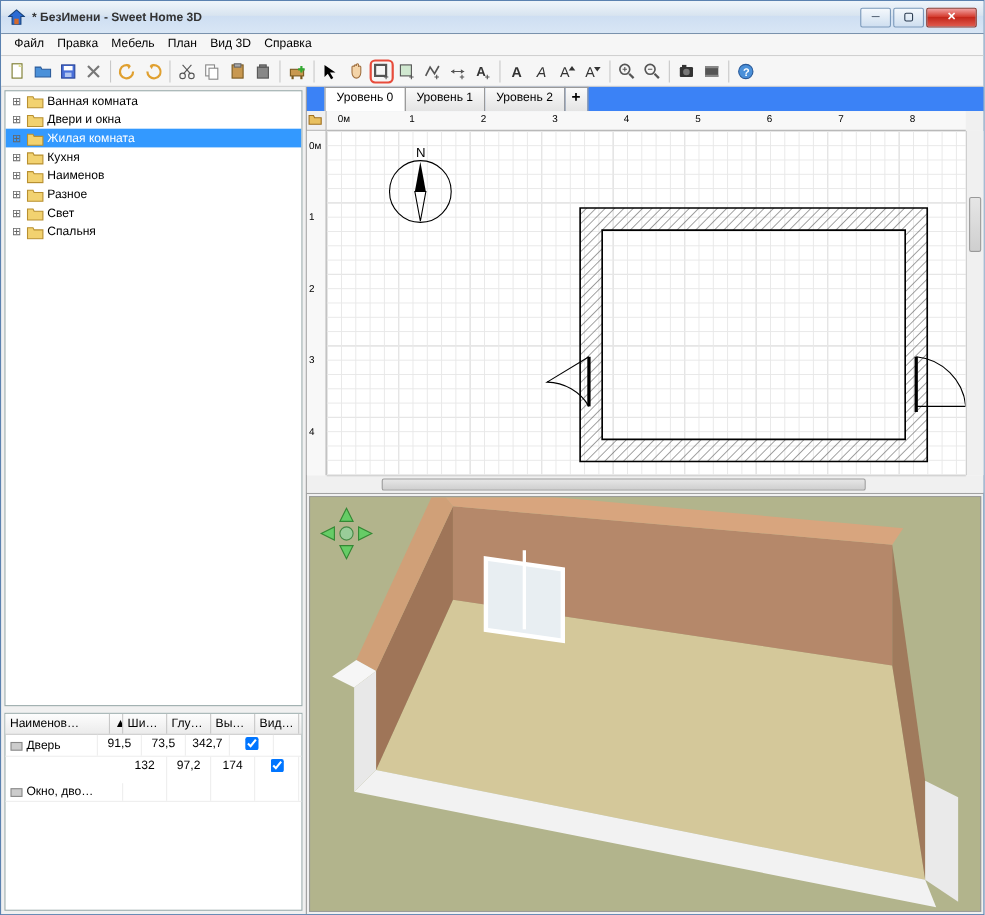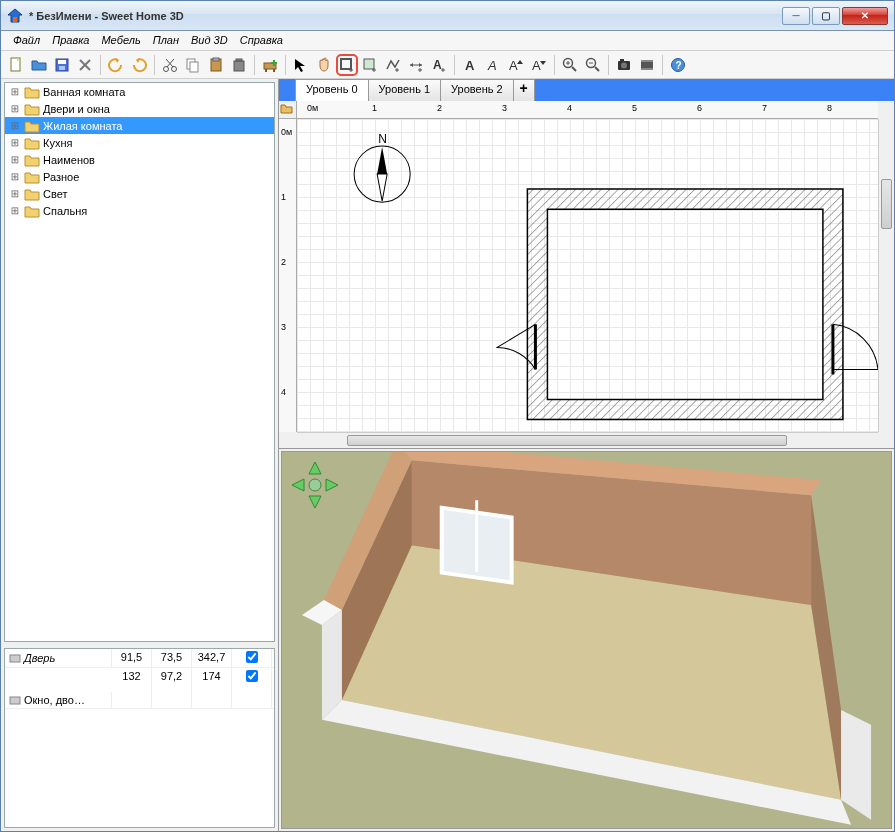--- a/index.html
+++ b/index.html
@@ -7,21 +7,21 @@
 
 .window { width: 895px; height: 832px; border: 1px solid #5a81b0; position: relative; background: #f0f0f0; }
 
 .titlebar { height: 30px; background: linear-gradient(#eff5fb,#d8e4f0 45%,#cedef2 46%,#d8e6f5); display: flex; align-items: center; padding: 0 6px; border-bottom: 1px solid #7a92ad; font-weight: bold; }
 .app-icon { width: 16px; height: 16px; margin-right: 6px; }
 .title-text { flex: 1; color: #333; }
 .win-btns { display: flex; gap: 2px; }
 .win-btn { width: 28px; height: 18px; border: 1px solid #7c9abb; border-radius: 2px; background: linear-gradient(#f4f8fc,#cfdff0); font-size: 10px; text-align: center; line-height: 16px; color: #2a3b50; }
 .win-btn.close { width: 46px; background: linear-gradient(#f1a0a0,#d43c2f 45%,#c22418 46%,#e05b4f); color: #fff; border-color: #8a372d; }
 
-.menubar { height: 20px; background: #f6f6f6; border-bottom: 1px solid #d0d0d0; display: flex; padding: 0 6px; font-style: italic; }
+.menubar { height: 20px; background: #f6f6f6; border-bottom: 1px solid #d0d0d0; display: flex; padding: 0 6px; }
 .menu-item { padding: 3px 6px; cursor: default; }
 
 .toolbar { height: 28px; background: #f6f6f6; border-bottom: 1px solid #d0d0d0; display: flex; align-items: center; padding: 0 4px; gap: 1px; }
 .tb-sep { width: 1px; height: 20px; background: #c8c8c8; margin: 0 3px; }
 .tb-btn { width: 22px; height: 22px; display: flex; align-items: center; justify-content: center; border-radius: 2px; }
 .tb-btn.highlighted { border: 2px solid #e74c3c; border-radius: 5px; }
 .tb-btn svg { width: 16px; height: 16px; }
 
 .workspace { display: flex; height: calc(100% - 78px); }
 .left-col { width: 278px; display: flex; flex-direction: column; border-right: 1px solid #999; }
@@ -342,23 +342,31 @@
           <div class="cat-item">
             <span class="expand">⊞</span>
             <svg class="folder" viewBox="0 0 16 14">
               <path d="M1 3h5l1 2h8v8H1z" fill="#f2d270" stroke="#b89030"></path>
             </svg>
             <span class="cat-label">Спальня</span>
           </div>
         </div>
 
       <div class="furniture-table">
+        <div class="ft-header">
+          <div class="col-name">Наименов…</div>
+          <div style="width:12px;">▲</div>
+          <div class="col-w">Ши…</div>
+          <div class="col-d">Глу…</div>
+          <div class="col-h">Вы…</div>
+          <div class="col-v">Види…</div>
+        </div>
         <div id="ft-rows">
             <div class="ft-row">
-              <div class="col-name" style="width:107px;font-style:italic;">
+              <div class="col-name" style="width:84px;">
                 <svg width="12" height="12">
                   <rect x="1" y="3" width="10" height="7" fill="#ccc" stroke="#888"></rect>
                 </svg>
                 <span>Дверь</span>
               </div>
               <div class="col-w">91,5</div>
               <div class="col-d">73,5</div>
               <div class="col-h">342,7</div>
               <div class="col-v"><input type="checkbox" checked="" style=""></div>
             </div>

